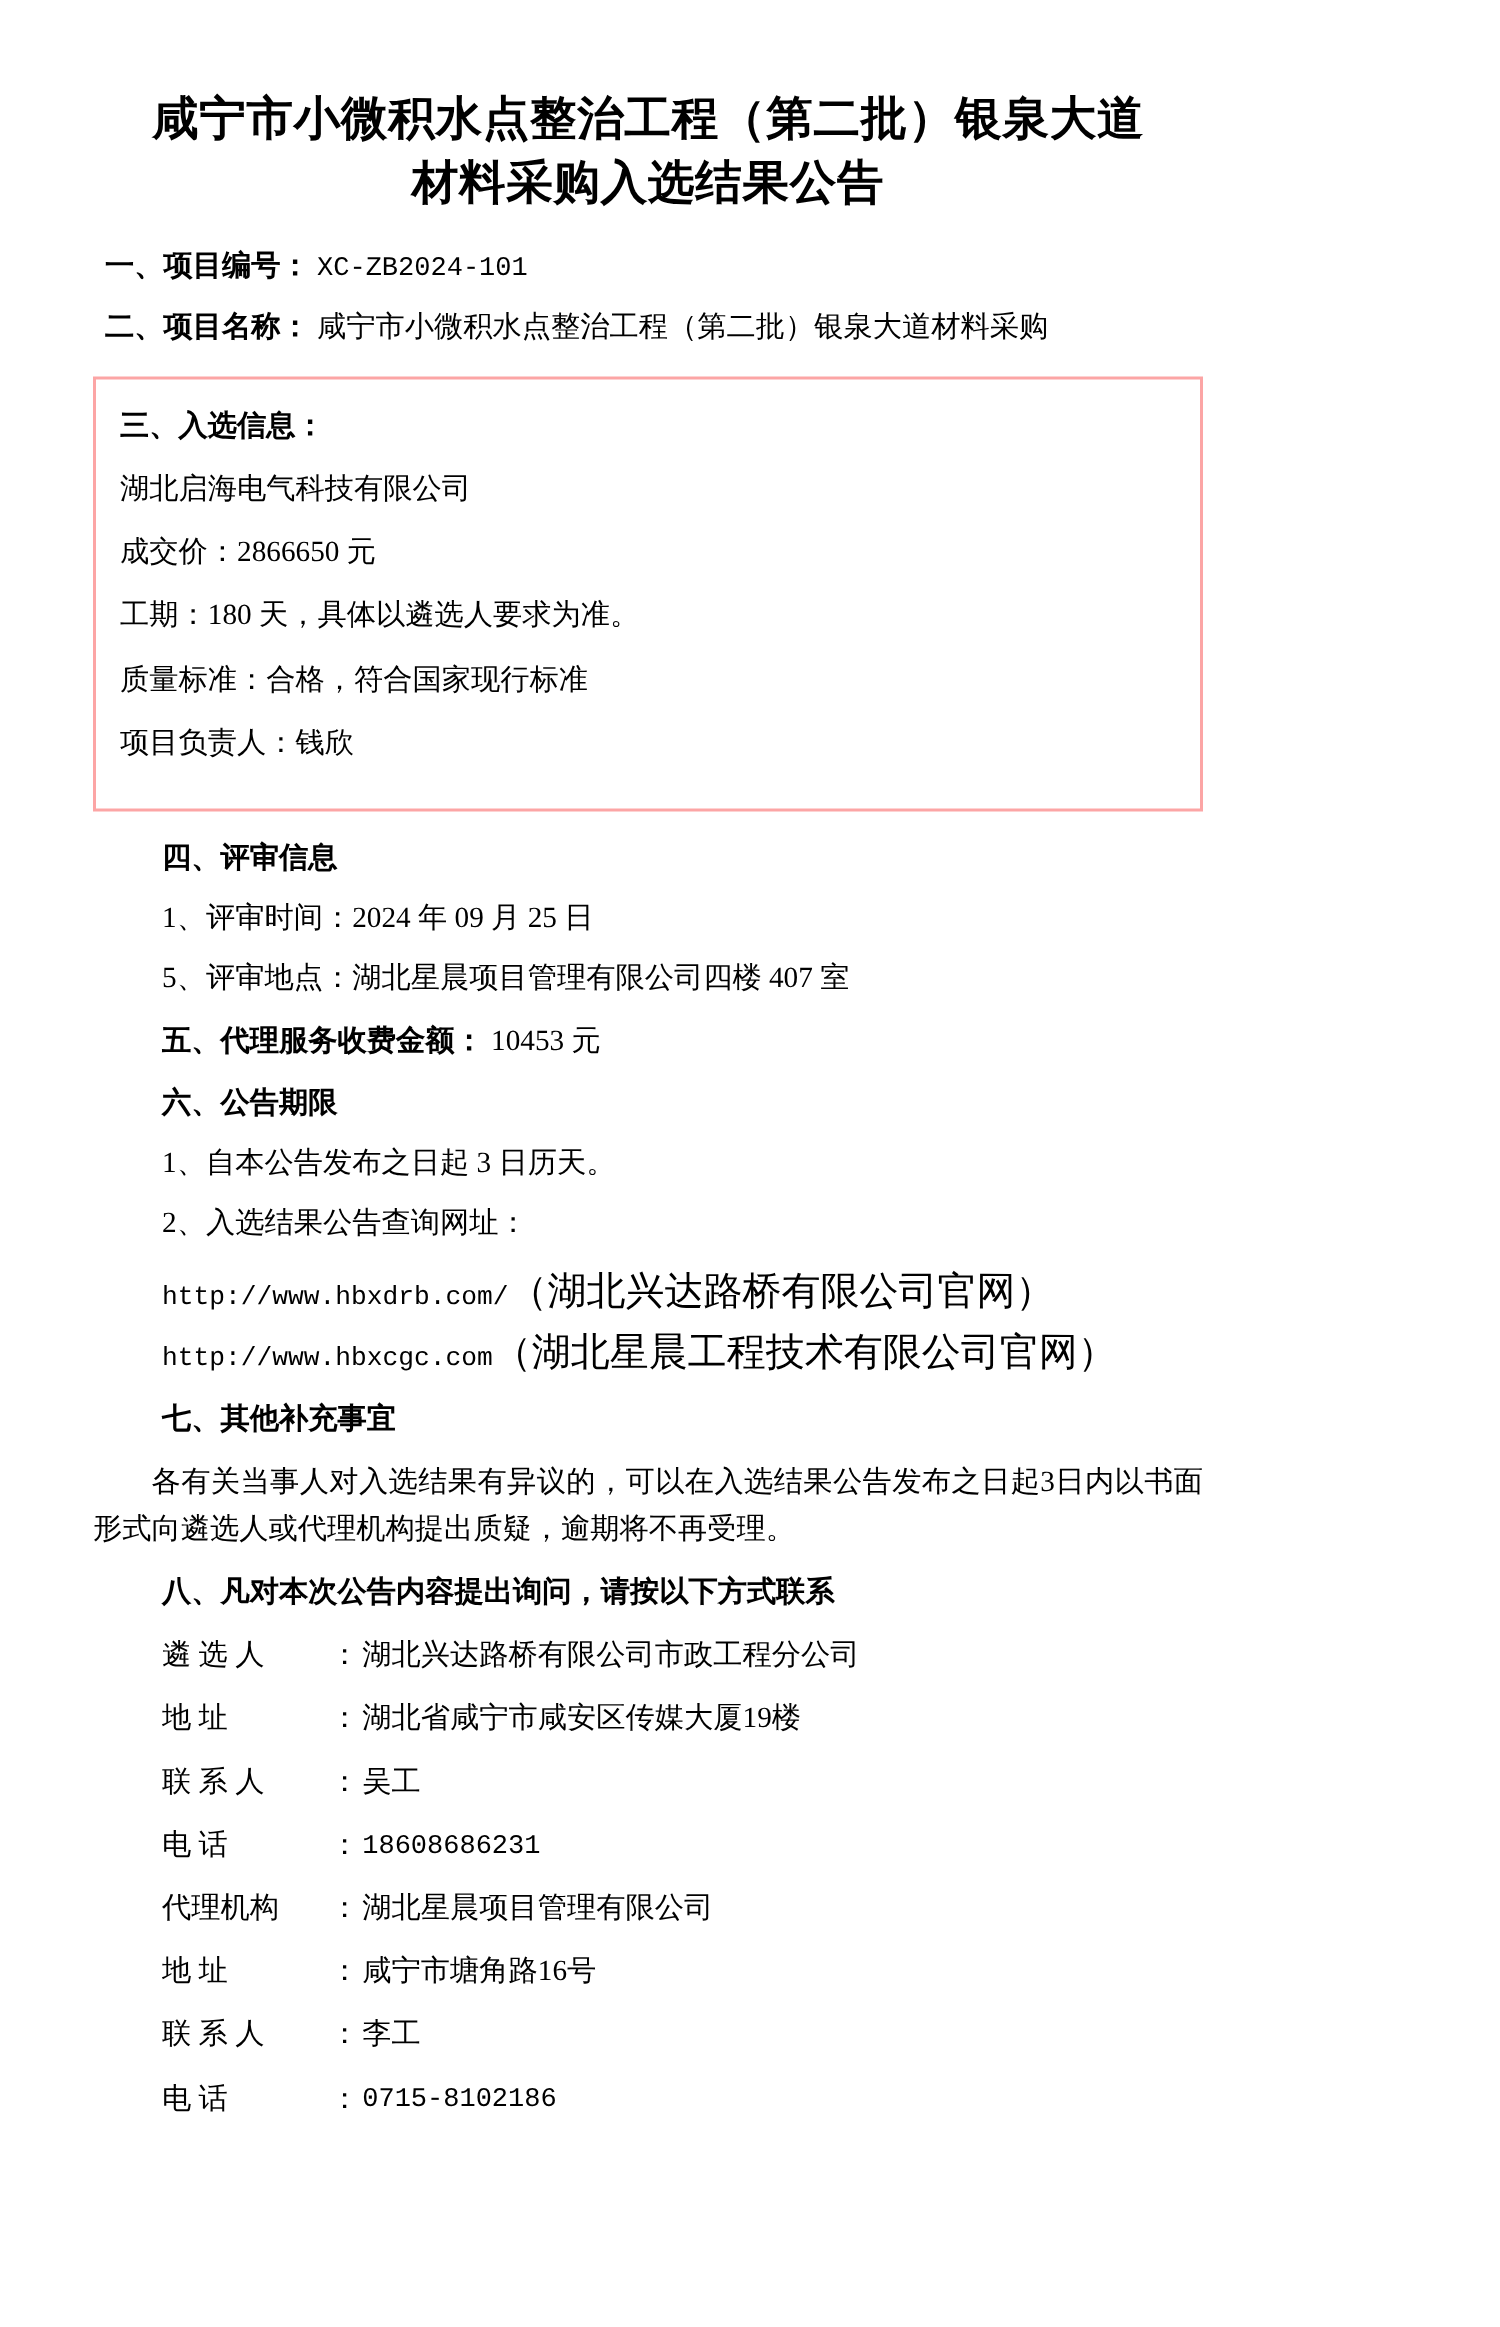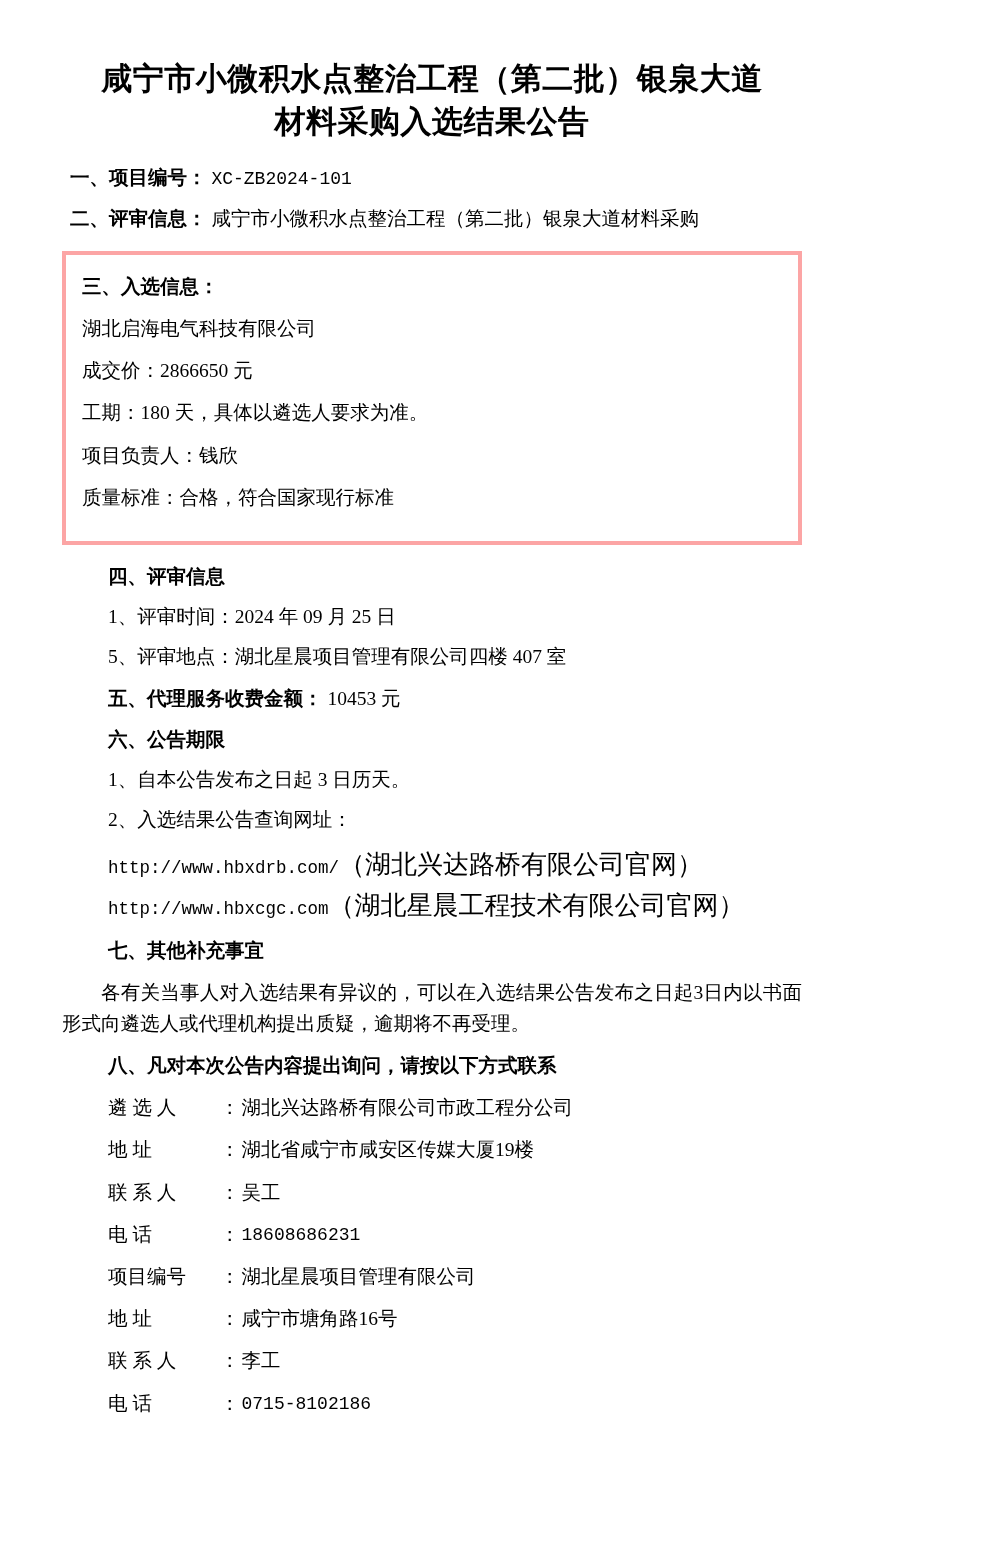--- a/index.html
+++ b/index.html
@@ -40,21 +40,21 @@
     font-size: 19.5px;
   }
   .sec-1 {
     margin-left: 8px;
   }
   .val-mono {
     font-family: "Liberation Mono", "DejaVu Sans Mono", monospace;
     font-size: 18px;
   }
   .box {
-    border: 4px solid #fca5a5;
+    border: 2px solid #fca5a5;
     box-sizing: border-box;
     padding: 14px 16px 16px 16px;
     margin: 16px 0 16px 0;
   }
   .box .line {
     margin: 12px 0;
   }
   .box .line:first-child {
     margin-top: 2px;
   }
@@ -116,33 +116,33 @@
 <div class="page">
 
   <div class="doc-title">咸宁市小微积水点整治工程（第二批）银泉大道材料采购入选结果公告</div>
 
   <div class="line sec-1">
     <span class="lbl-bold">一、项目编号：</span>
     <span class="val-mono">XC-ZB2024-101</span>
   </div>
 
   <div class="line sec-1">
-    <span class="lbl-bold">二、评审信息：</span>
+    <span class="lbl-bold">二、项目名称：</span>
     <span>咸宁市小微积水点整治工程（第二批）银泉大道材料采购</span>
   </div>
 
   <div class="box">
     <div class="line">
       <span class="lbl-bold">三、入选信息：</span>
     </div>
     <div class="line">湖北启海电气科技有限公司</div>
     <div class="line">成交价：2866650 元</div>
     <div class="line">工期：180 天，具体以遴选人要求为准。</div>
+    <div class="line">质量标准：合格，符合国家现行标准</div>
     <div class="line">项目负责人：钱欣</div>
-    <div class="line">质量标准：合格，符合国家现行标准</div>
   </div>
 
   <div class="line head-2">
     <span class="lbl-bold">四、评审信息</span>
   </div>
   <div class="line indent-1">1、评审时间：2024 年 09 月 25 日</div>
   <div class="line indent-1">5、评审地点：湖北星晨项目管理有限公司四楼 407 室</div>
 
   <div class="line head-2">
     <span class="lbl-bold">五、代理服务收费金额：</span>
@@ -185,21 +185,21 @@
     <span class="contact-label">联 系 人</span>
     <span class="contact-sep">：</span>
     <span class="contact-value">吴工</span>
   </div>
   <div class="contact-row">
     <span class="contact-label">电    话</span>
     <span class="contact-sep">：</span>
     <span class="contact-value num-txt">18608686231</span>
   </div>
   <div class="contact-row">
-    <span class="contact-label">项目编号</span>
+    <span class="contact-label">代理机构</span>
     <span class="contact-sep">：</span>
     <span class="contact-value">湖北星晨项目管理有限公司</span>
   </div>
   <div class="contact-row">
     <span class="contact-label">地    址</span>
     <span class="contact-sep">：</span>
     <span class="contact-value">咸宁市塘角路16号</span>
   </div>
   <div class="contact-row">
     <span class="contact-label">联 系 人</span>

